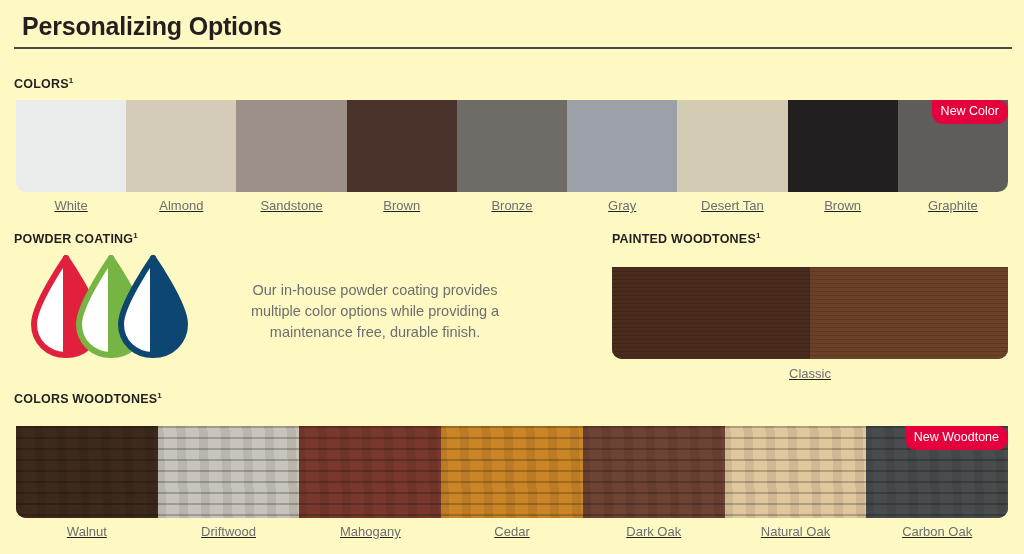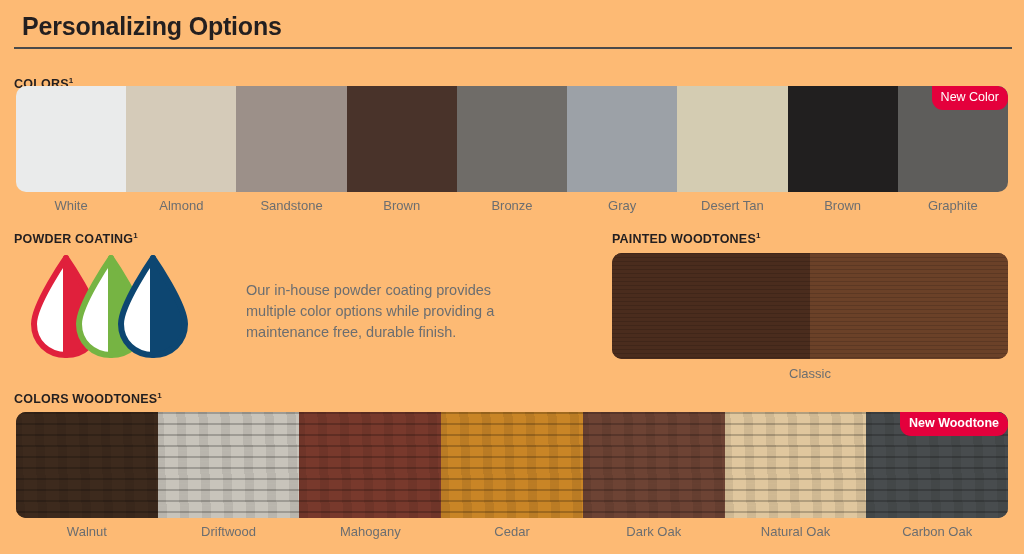--- a/index.html
+++ b/index.html
@@ -12,21 +12,21 @@
     height: 554px;
     position: relative;
     font-family: "Liberation Sans", sans-serif;
     overflow: hidden;
     color: #231f20;
   }
 
   .page {
     position: absolute;
     inset: 0;
-    background: #fdba74;
+    background: #fef9c3;
   }
 
   
   .title {
     position: absolute;
     left: 22px;
     top: 12px;
     font-size: 25px;
     font-weight: bold;
     letter-spacing: -0.2px;
@@ -61,26 +61,28 @@
   .strip {
     position: absolute;
     display: flex;
     border-radius: 10px;
     overflow: hidden;
   }
   .swatch {
     position: relative;
     flex: 1 1 0;
     height: 100%;
+    margin-top: 14px;
   }
 
   
   .labels {
     position: absolute;
     display: flex;
+    text-decoration: underline;
   }
   .label {
     flex: 1 1 0;
     text-align: center;
     font-size: 13px;
     color: #6c6e70;
     white-space: nowrap;
   }
 
   
@@ -215,21 +217,21 @@
         <path d="M87 6 C87 6 119 52 119 72 C119 90 105 103 87 103 Z" fill="#76b443" stroke="#76b443" stroke-width="6" stroke-linejoin="round"></path>
       </g>
 
       <g>
         <path d="M129 6 C129 6 97 52 97 72 C97 90 111 103 129 103 Z" fill="#ffffff" stroke="#0d4671" stroke-width="6" stroke-linejoin="round"></path>
         <path d="M129 6 C129 6 161 52 161 72 C161 90 147 103 129 103 Z" fill="#0d4671" stroke="#0d4671" stroke-width="6" stroke-linejoin="round"></path>
       </g>
     </svg>
   </div>
 
-  <div class="pc-text" style="left:246px; top:280px;">Our in-house powder coating provides multiple color options while providing a maintenance free, durable finish.</div>
+  <div class="pc-text" style="left:235px; top:280px;text-align:center;">Our in-house powder coating provides multiple color options while providing a maintenance free, durable finish.</div>
 
   <div class="sec-head" style="left:612px; top:231px;">
     <span>PAINTED WOODTONES</span><sup>1</sup>
   </div>
 
   <div class="strip" id="painted-strip" style="left:612px; top:253px; width:396px; height:106px;">
       <div class="swatch" style="background: rgb(74, 44, 29);">
         <div class="wood fine" style="background: rgb(74, 44, 29);"></div>
       </div>
       <div class="swatch" style="background: rgb(107, 65, 40);">
@@ -238,21 +240,21 @@
     </div>
 
   <div class="labels" id="painted-labels" style="left:612px; top:366px; width:396px;">
       <div class="label">Classic</div>
     </div>
 
   <div class="sec-head" style="left:14px; top:391px;">
     <span>COLORS WOODTONES</span><sup>1</sup>
   </div>
 
-  <div class="strip" id="accents-strip" style="left:16px; top:412px; width:992px; height:106px;font-weight:bold;">
+  <div class="strip" id="accents-strip" style="left:16px; top:412px; width:992px; height:106px;">
       <div class="swatch" style="background: rgb(61, 42, 29);">
         <div class="wood coarse" style="background: rgb(61, 42, 29);"></div>
       </div>
       <div class="swatch" style="background: rgb(200, 196, 187);">
         <div class="wood coarse" style="background: rgb(200, 196, 187);"></div>
       </div>
       <div class="swatch" style="background: rgb(120, 57, 44);">
         <div class="wood coarse" style="background: rgb(120, 57, 44);"></div>
       </div>
       <div class="swatch" style="background: rgb(201, 133, 38);">

